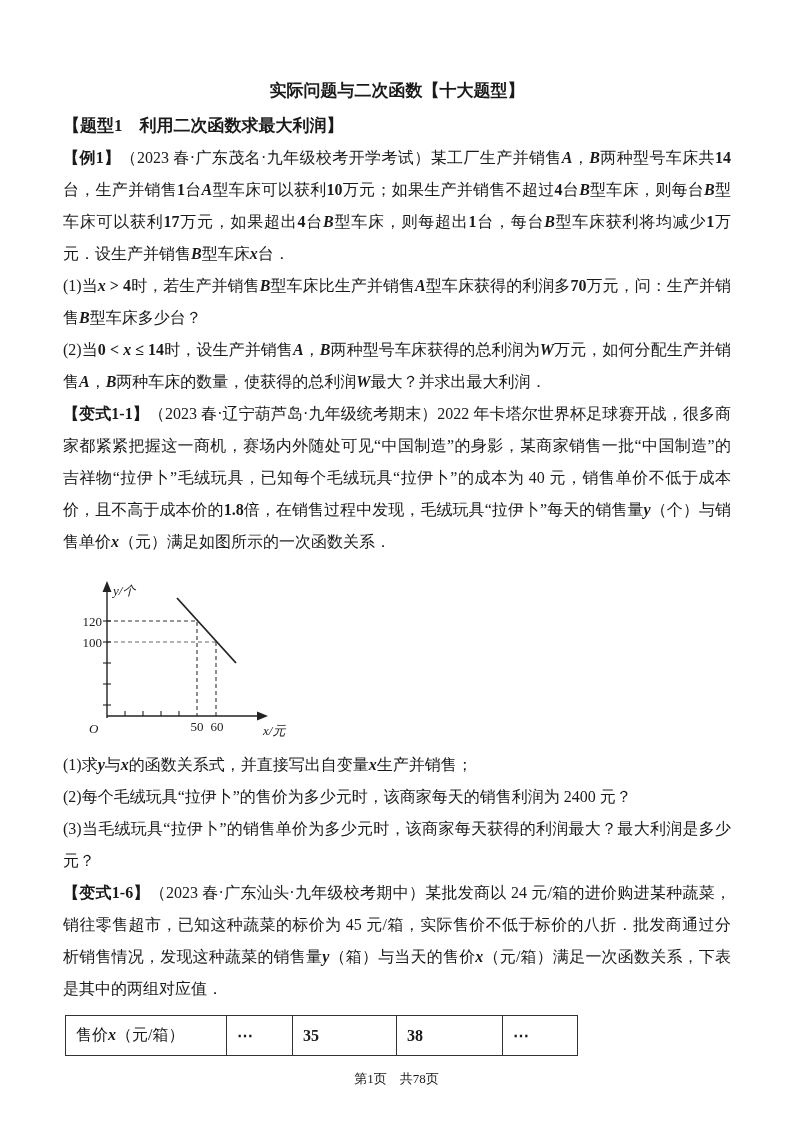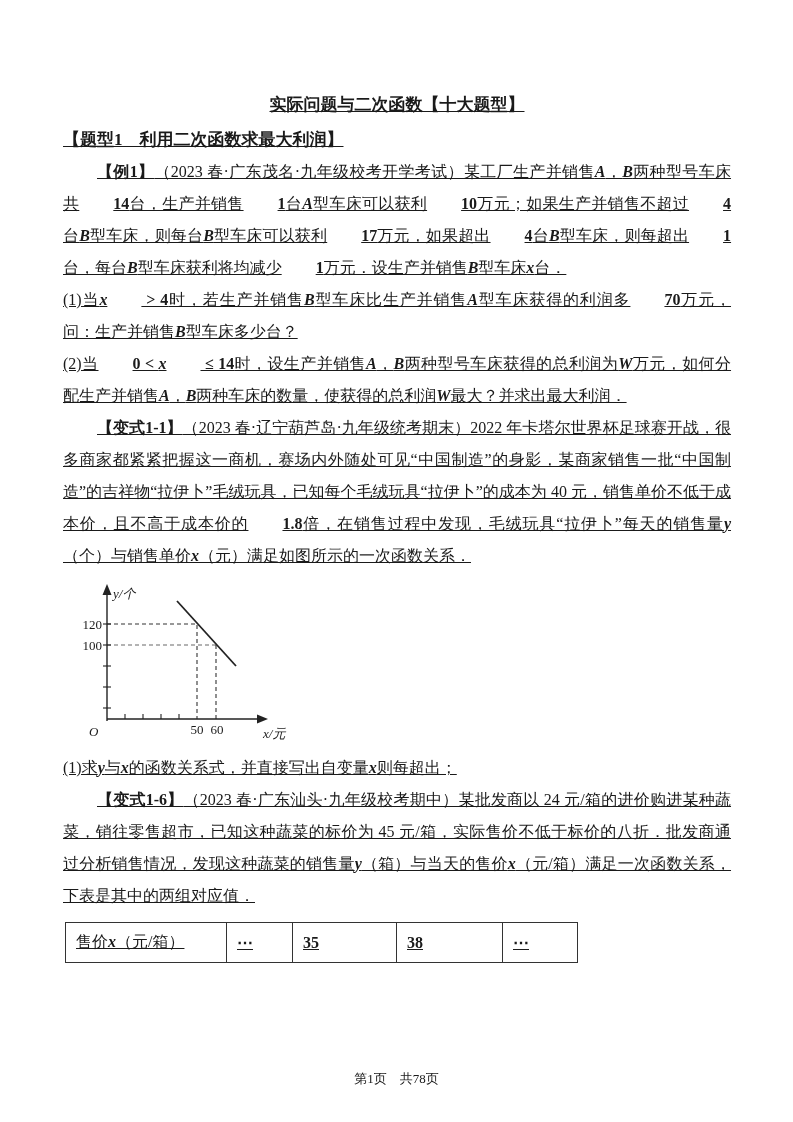--- a/index.html
+++ b/index.html
@@ -1,27 +1,27 @@
 <!DOCTYPE html>
 <html><head>
 <meta charset="utf-8">
 <style>
   html,body { margin:0; padding:0; background:#ffffff; }
   .page {
     position:relative; width:793px; height:1122px; background:#ffffff;
     font-family:"Liberation Serif","DejaVu Serif",serif; color:#1a1a1a; overflow:hidden;
   }
-  .content { position:absolute; left:63px; top:94px; width:668px;text-decoration:underline; }
+  .content { position:absolute; left:63px; top:80px; width:668px; }
   .doc-title { font-size:17px; font-weight:bold; text-align:center; line-height:22px; margin:0 0 13px 0; }
   .section-heading { font-size:17px; font-weight:bold; line-height:22px; margin:2px 0 5px 0; }
   .para { font-size:16px; line-height:32px; text-align:justify; margin:0; word-break:break-all; }
   .seg-r { font-weight:normal; font-style:normal;text-align:center; }
-  .seg-b { font-weight:bold;margin-left:34px; }
+  .seg-b { font-weight:bold; }
   .seg-bi { font-weight:bold; font-style:italic; }
-  .graph-wrap { margin:9px 0 2px 12px; width:235px; }
+  .graph-wrap { margin:20px 0 2px 12px; width:235px; }
   .axis { stroke:#222222; stroke-width:1.4; }
   .tick { stroke:#222222; stroke-width:1.1; }
   .dash-dark { stroke:#333333; stroke-width:1.1; fill:none; stroke-dasharray:4 3; }
   .dash-gray { stroke:#9a9a9a; stroke-width:1.3; fill:none; stroke-dasharray:4 3; }
   .fline { stroke:#222222; stroke-width:1.8; }
   .glabel { font-family:"Liberation Serif","DejaVu Serif",serif; font-size:13px; fill:#1a1a1a; }
   .gitalic { font-style:italic; }
   .data-table { border-collapse:collapse; margin:10px 0 0 2px; table-layout:fixed; }
   .data-table td { border:1.4px solid #333333; height:39px; padding:0 0 0 10px; font-size:16px; vertical-align:middle; }
   .cell-w1 { width:150px; } .cell-w2 { width:55px; } .cell-w3 { width:93px; } .cell-w4 { width:95px; } .cell-w5 { width:64px; }
@@ -72,21 +72,23 @@
         <text class="glabel gitalic" x="38" y="17">y/个</text>
         <text class="glabel gitalic" x="188" y="157">x/元</text>
         <text class="glabel gitalic" x="14" y="155">O</text>
         <text class="glabel" x="27" y="48" text-anchor="end">120</text>
         <text class="glabel" x="27" y="69" text-anchor="end">100</text>
         <text class="glabel" x="122" y="153" text-anchor="middle">50</text>
         <text class="glabel" x="142" y="153" text-anchor="middle">60</text>
       </svg>
     </div>
 
-    <p class="para"><span class="seg-r">(1)求</span><span class="seg-bi">y</span><span class="seg-r">与</span><span class="seg-bi">x</span><span class="seg-r">的函数关系式，并直接写出自变量</span><span class="seg-bi">x</span><span class="seg-r">则每超出；</span></p>
+    <p class="para"><span class="seg-r">(1)求</span><span class="seg-bi">y</span><span class="seg-r">与</span><span class="seg-bi">x</span><span class="seg-r">的函数关系式，并直接写出自变量</span><span class="seg-bi">x</span><span class="seg-r">生产并销售；</span></p>
+    <p class="para"><span class="seg-r">(2)每个毛绒玩具“拉伊卜”的售价为多少元时，该商家每天的销售利润为 2400 元？</span></p>
+    <p class="para"><span class="seg-r">(3)当毛绒玩具“拉伊卜”的销售单价为多少元时，该商家每天获得的利润最大？最大利润是多少元？</span></p>
 
     <p class="para"><span class="seg-b">【变式1-6】</span><span class="seg-r">（2023 春·广东汕头·九年级校考期中）某批发商以 24 元/箱的进价购进某种蔬菜，销往零售超市，已知这种蔬菜的标价为 45 元/箱，实际售价不低于标价的八折．批发商通过分析销售情况，发现这种蔬菜的销售量</span><span class="seg-bi">y</span><span class="seg-r">（箱）与当天的售价</span><span class="seg-bi">x</span><span class="seg-r">（元/箱）满足一次函数关系，下表是其中的两组对应值．</span></p>
 
     <table class="data-table">
       <tbody>
         <tr>
           <td class="cell-w1"><span class="seg-r">售价</span><span class="seg-bi">x</span><span class="seg-r">（元/箱）</span></td>
           <td class="cell-w2 cell-val">⋯</td>
           <td class="cell-w3 cell-val">35</td>
           <td class="cell-w4 cell-val">38</td>

